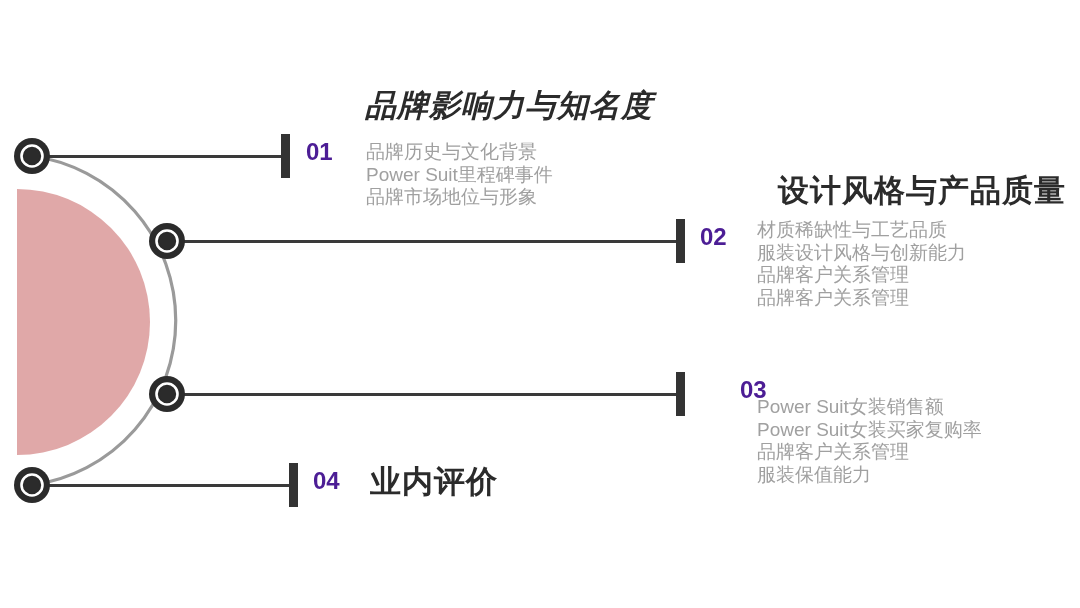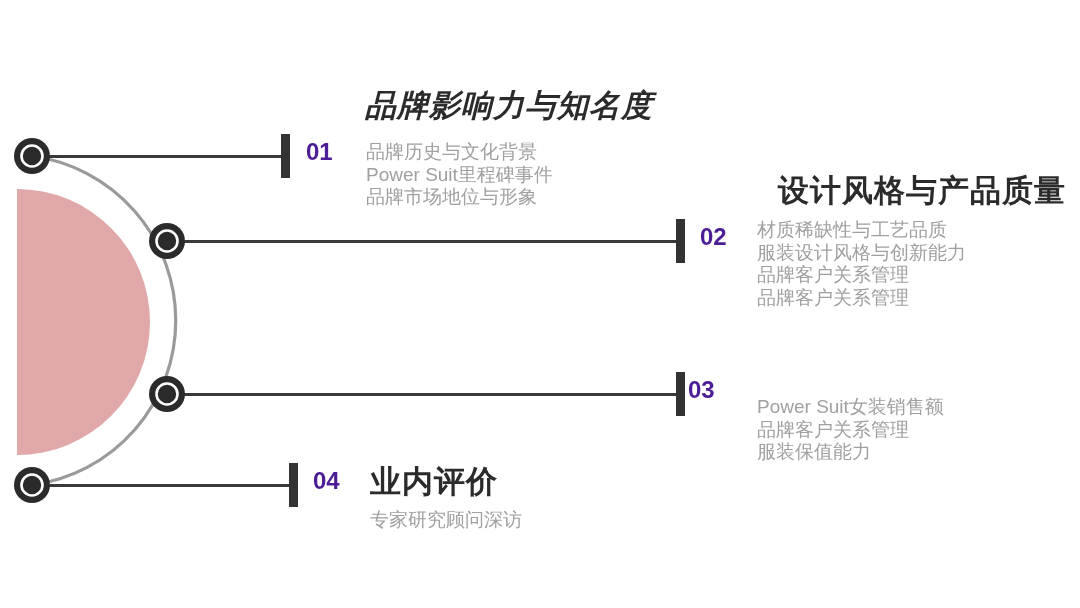--- a/index.html
+++ b/index.html
@@ -125,26 +125,24 @@
 
   <div class="item-num" style="left:700px; top:225px;">02</div>
   <div class="item-title" style="left:778px; top:174px;">设计风格与产品质量</div>
   <div class="item-bullets" style="left:757px; top:219px;">
     <div>材质稀缺性与工艺品质</div>
     <div>服装设计风格与创新能力</div>
     <div>品牌客户关系管理</div>
     <div>品牌客户关系管理</div>
   </div>
 
-  <div class="item-num" style="left:688px; top:378px;">03</div>
+  <div class="item-num" style="left:740px; top:378px;">03</div>
   <div class="item-bullets" style="left:757px; top:396px;">
     <div>Power Suit女装销售额</div>
+    <div>Power Suit女装买家复购率</div>
     <div>品牌客户关系管理</div>
     <div>服装保值能力</div>
   </div>
 
   <div class="item-num" style="left:313px; top:469px;text-align:center;">04</div>
   <div class="item-title" style="left:370px; top:465px;">业内评价</div>
-  <div class="item-bullets" style="left:370px; top:509px;">
-    <div>专家研究顾问深访</div>
-  </div>
 
 </div>
 
 </body></html>

